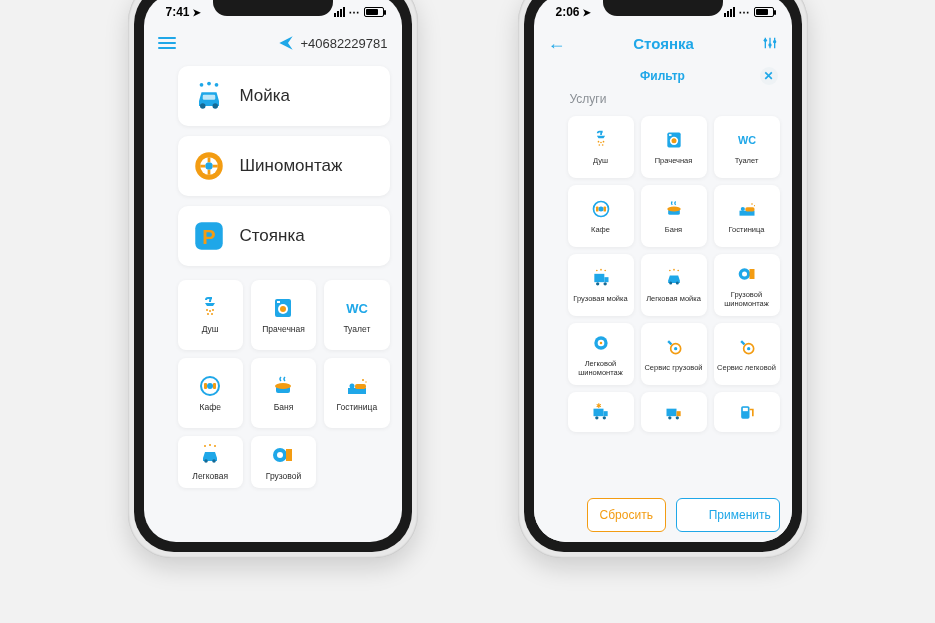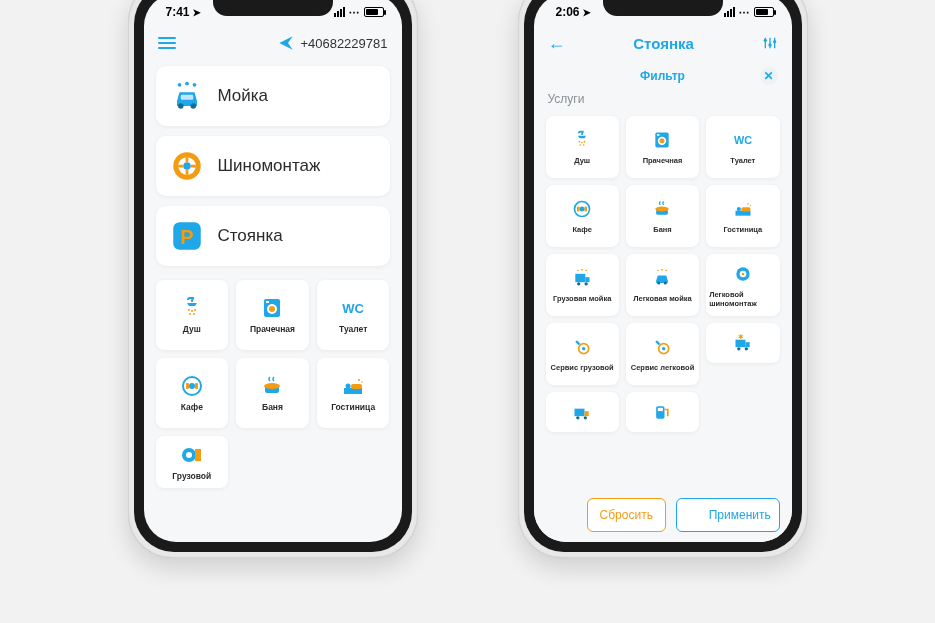--- a/index.html
+++ b/index.html
@@ -106,21 +106,21 @@
   .topbar .spacer { flex:1; }
   .menu-icon { width:18px; display:flex; flex-direction:column; gap:3px;}
   .menu-icon i { height:2px; background: var(--accent); border-radius:1px;}
   .phone-number { font-size: 13px; color:#333; margin-left:6px;}
   .back-arrow { color: var(--accent); font-size:18px; line-height:1;}
   .topbar-title { flex:1; text-align:center; color: var(--accent); font-weight:600; font-size:15px;}
   .settings-icon { color: var(--accent);}
   
   .content {
     flex:1; overflow:hidden; padding: 4px 12px 0 12px;
-    display:flex; flex-direction:column; gap:10px;
+    display:flex; flex-direction:column; gap:10px;margin-left:22px;
   }
   
   .cat-card {
     background: var(--card-bg);
     border-radius: 10px;
     height: 60px;
     display:flex; align-items:center;
     padding: 0 14px;
     gap: 14px;
     box-shadow: 0 1px 4px var(--shadow);
@@ -147,23 +147,24 @@
     gap:5px;
     box-shadow: 0 1px 4px var(--shadow);
   }
   .tile-icon {
     width:24px; height:24px;
     display:flex; align-items:center; justify-content:center;
   }
   .tile-label {
     font-size: 8.5px;
     color: var(--text);
+    text-align:center;
     line-height:1.15;
     padding: 0 3px;
-    font-weight:700;
+    font-weight:400;
   }
   .tile.small { height: 62px;}
   .tile.small .tile-label { font-size:7.5px;}
   
   .filter-hdr {
     display:flex; align-items:center; justify-content:center;
     position:relative;
     height: 28px;
     flex-shrink:0;
   }
@@ -439,20 +440,28 @@
               <span class="tile-icon">
                   <svg width="24" height="24" viewBox="0 0 24 24">
                     <use href="#i-hotel"></use>
                   </svg>
                 </span>
               <span class="tile-label">Гостиница</span>
             </div>
             <div class="tile" style="height:52px; overflow:hidden">
               <span class="tile-icon">
                   <svg width="24" height="24" viewBox="0 0 24 24">
+                    <use href="#i-carwash-s"></use>
+                  </svg>
+                </span>
+              <span class="tile-label">Легковая</span>
+            </div>
+            <div class="tile" style="height:52px; overflow:hidden">
+              <span class="tile-icon">
+                  <svg width="24" height="24" viewBox="0 0 24 24">
                     <use href="#i-trucktire"></use>
                   </svg>
                 </span>
               <span class="tile-label">Грузовой</span>
             </div>
           </div>
         </div>
       </div>
     </div>
   </div>
@@ -558,20 +567,28 @@
               <span class="tile-icon">
                   <svg width="20" height="20" viewBox="0 0 24 24">
                     <use href="#i-carwash-s"></use>
                   </svg>
                 </span>
               <span class="tile-label">Легковая мойка</span>
             </div>
             <div class="tile small">
               <span class="tile-icon">
                   <svg width="20" height="20" viewBox="0 0 24 24">
+                    <use href="#i-trucktire"></use>
+                  </svg>
+                </span>
+              <span class="tile-label">Грузовой шиномонтаж</span>
+            </div>
+            <div class="tile small">
+              <span class="tile-icon">
+                  <svg width="20" height="20" viewBox="0 0 24 24">
                     <use href="#i-cartire"></use>
                   </svg>
                 </span>
               <span class="tile-label">Легковой шиномонтаж</span>
             </div>
             <div class="tile small">
               <span class="tile-icon">
                   <svg width="20" height="20" viewBox="0 0 24 24">
                     <use href="#i-service"></use>
                   </svg>

